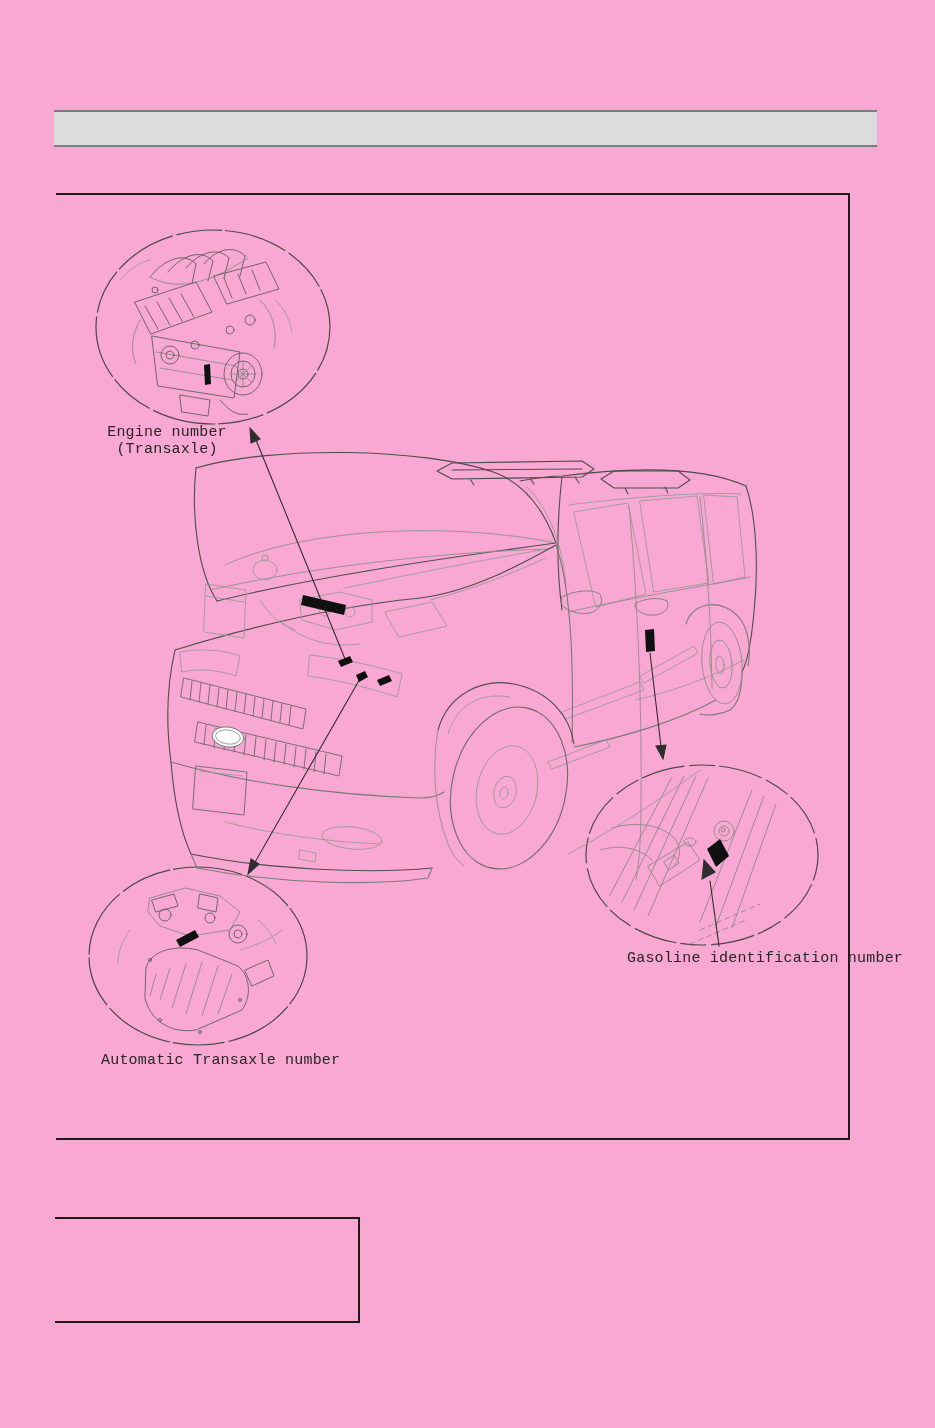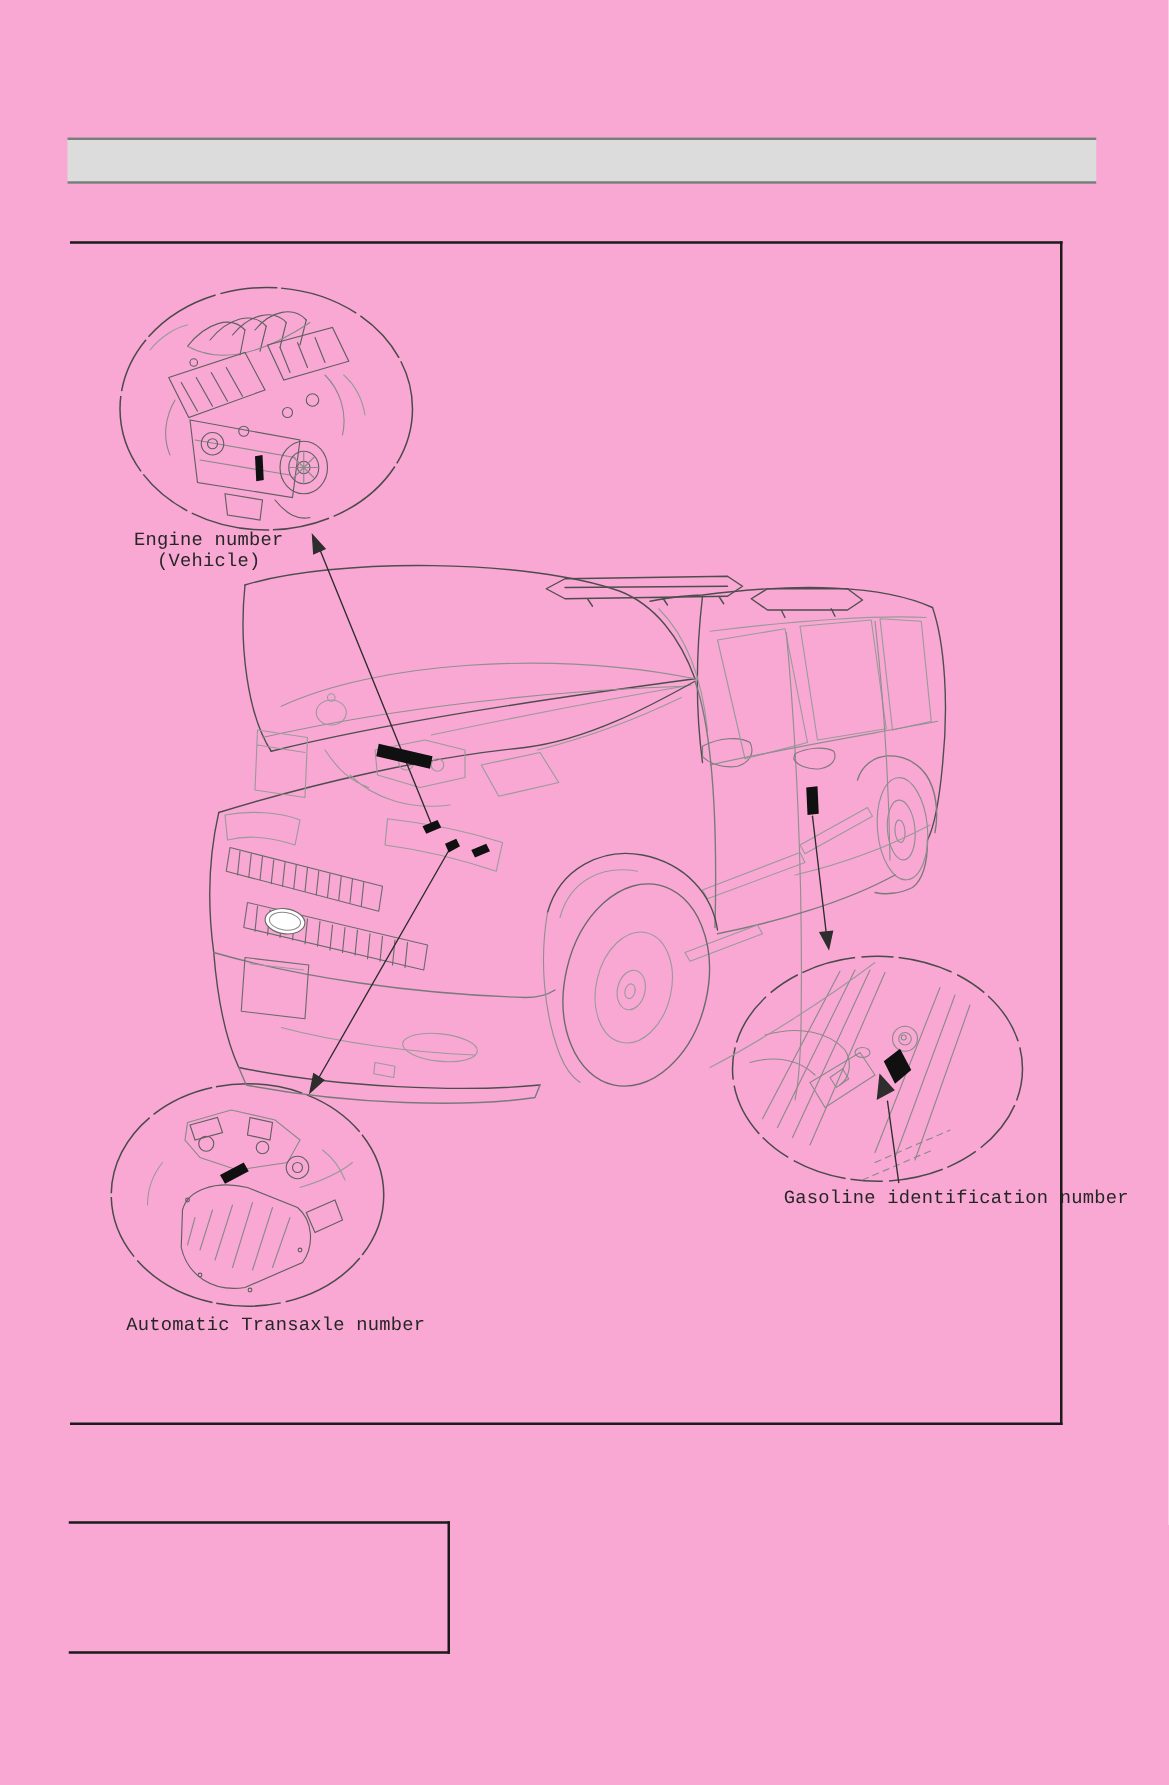--- a/index.html
+++ b/index.html
@@ -217,21 +217,21 @@
       <polygon points="377,680 389,675 392,681 380,686"></polygon>
       <polygon points="645,630 654,629 655,651 646,652"></polygon>
       <polygon points="707,849 720,839 729,856 716,867"></polygon>
       <polygon points="176,940 195,930 199,937 180,947"></polygon>
       <polygon points="204,365 210,364 211,384 205,385"></polygon>
     </g>
   </svg>
 
   <div class="diag-label lbl-engine">
     <div>Engine number</div>
-    <div>(Vehicle)</div>
+    <div>(Transaxle)</div>
   </div>
 
   <div class="diag-label lbl-transaxle">Automatic Transaxle number</div>
 
   <div class="diag-label lbl-vin">Gasoline identification number</div>
 
   <div class="notes-box"></div>
 
 </div>
 

